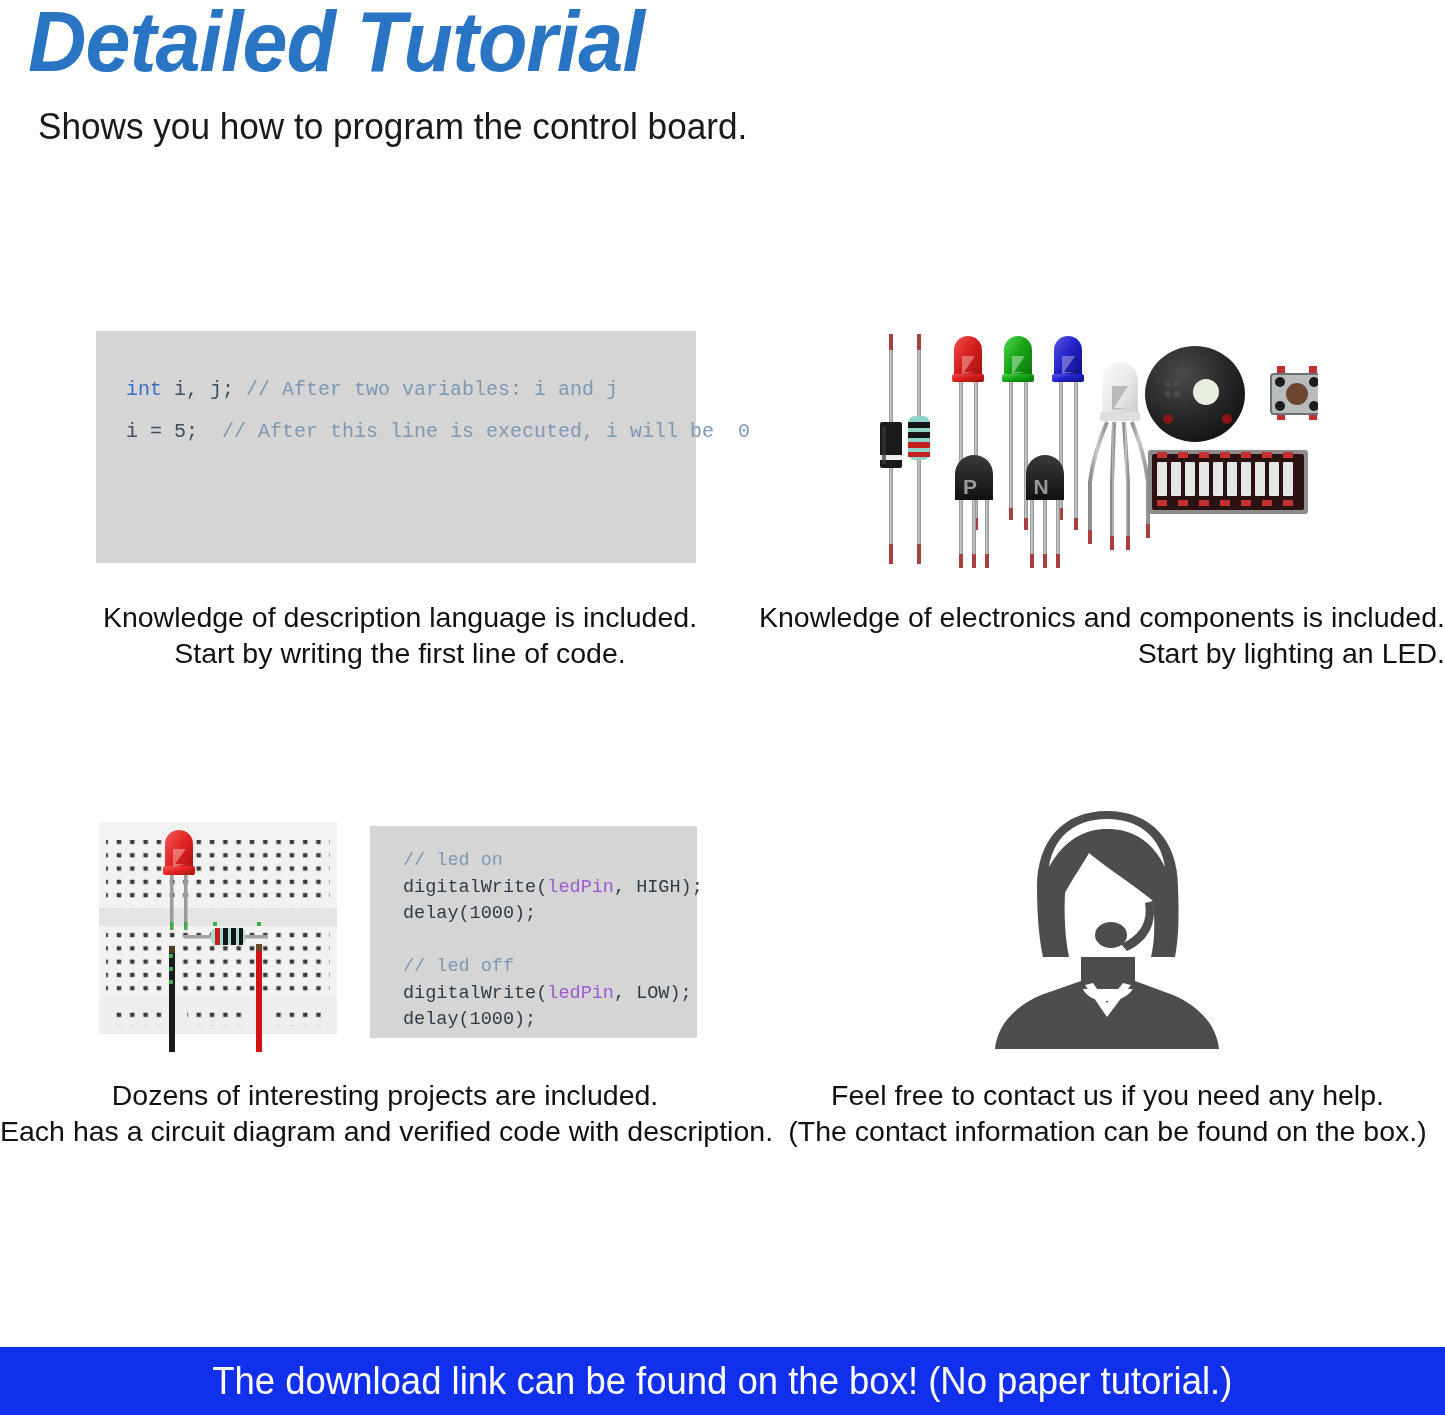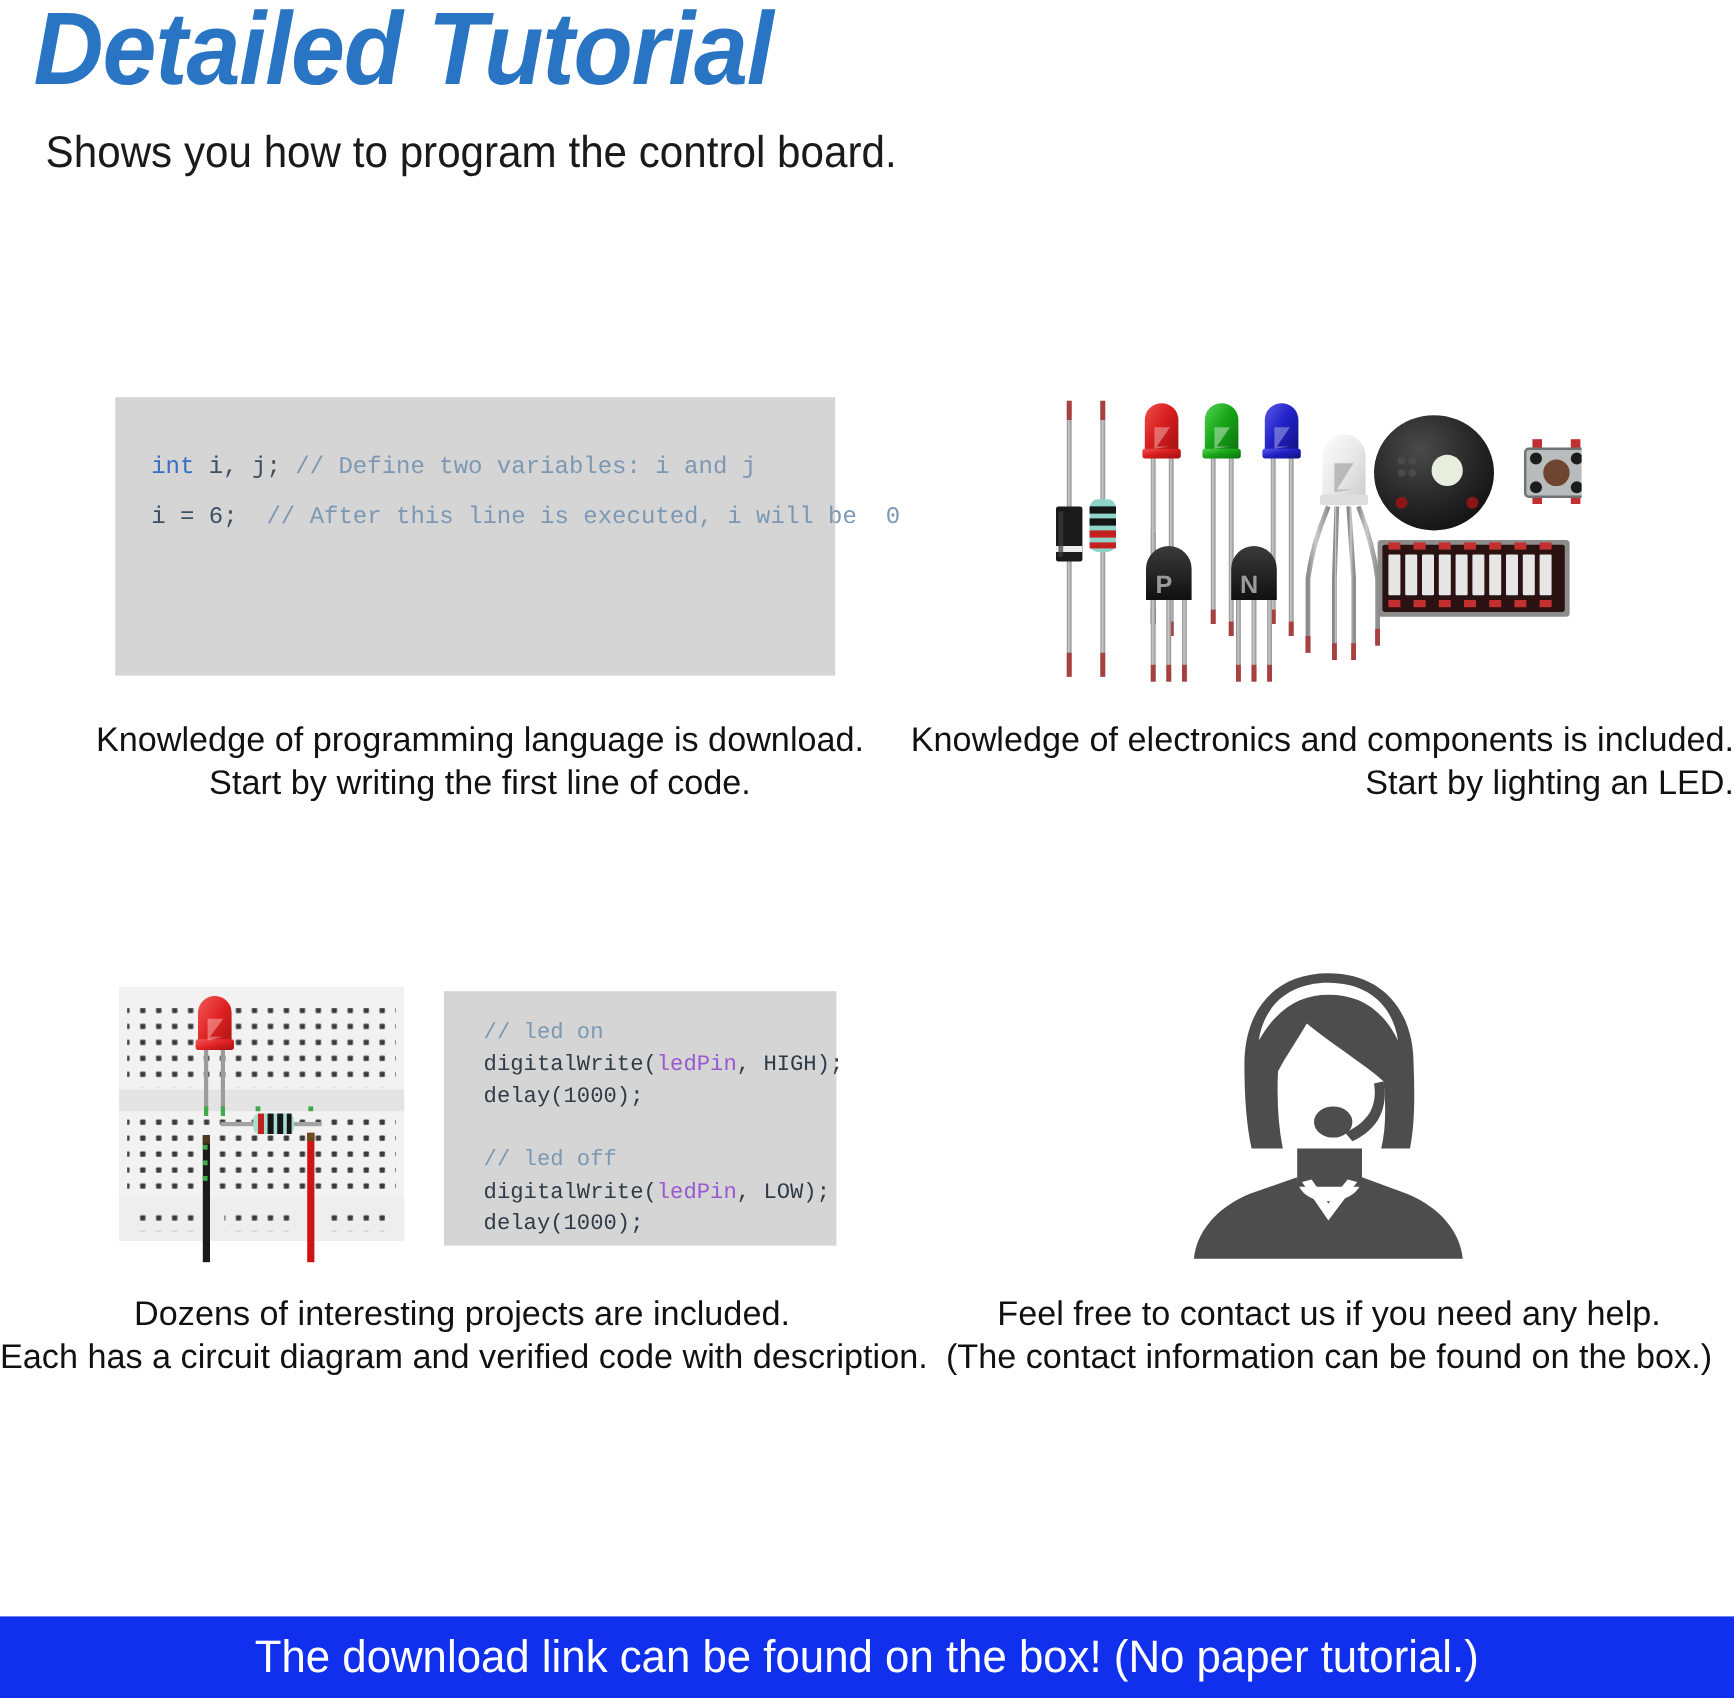--- a/index.html
+++ b/index.html
@@ -135,26 +135,26 @@
 </style>
 </head>
 <body>
 
 <div class="header">
   <div class="page-title">Detailed Tutorial</div>
   <div class="page-subtitle">Shows you how to program the control board.</div>
 </div>
 
 <div class="code-block" id="code-block-1">
-    <div class="code-line"><span class="tok-kw">int</span><span class="tok-plain"> i, j; </span><span class="tok-comment">// Define two variables: i and j</span></div>
-    <div class="code-line"><span class="tok-plain">i = 6;  </span><span class="tok-comment">// After this line is executed, i will be  0</span></div>
+    <div class="code-line"><span class="tok-kw">int</span><span class="tok-plain"> i, j; </span><span class="tok-comment">// After two variables: i and j</span></div>
+    <div class="code-line"><span class="tok-plain">i = 5;  </span><span class="tok-comment">// After this line is executed, i will be  0</span></div>
   </div>
 
 <div class="caption" id="caption-1">
-  <div>Knowledge of programming language is download.</div>
+  <div>Knowledge of description language is included.</div>
   <div>Start by writing the first line of code.</div>
 </div>
 
 <svg id="components-figure" viewBox="0 0 456 248">
   <defs>
     <linearGradient id="legGrad" x1="0" y1="0" x2="1" y2="0">
       <stop offset="0%" stop-color="#8a8a8a"></stop>
       <stop offset="40%" stop-color="#c9c9c9"></stop>
       <stop offset="100%" stop-color="#8f8f8f"></stop>
     </linearGradient>

